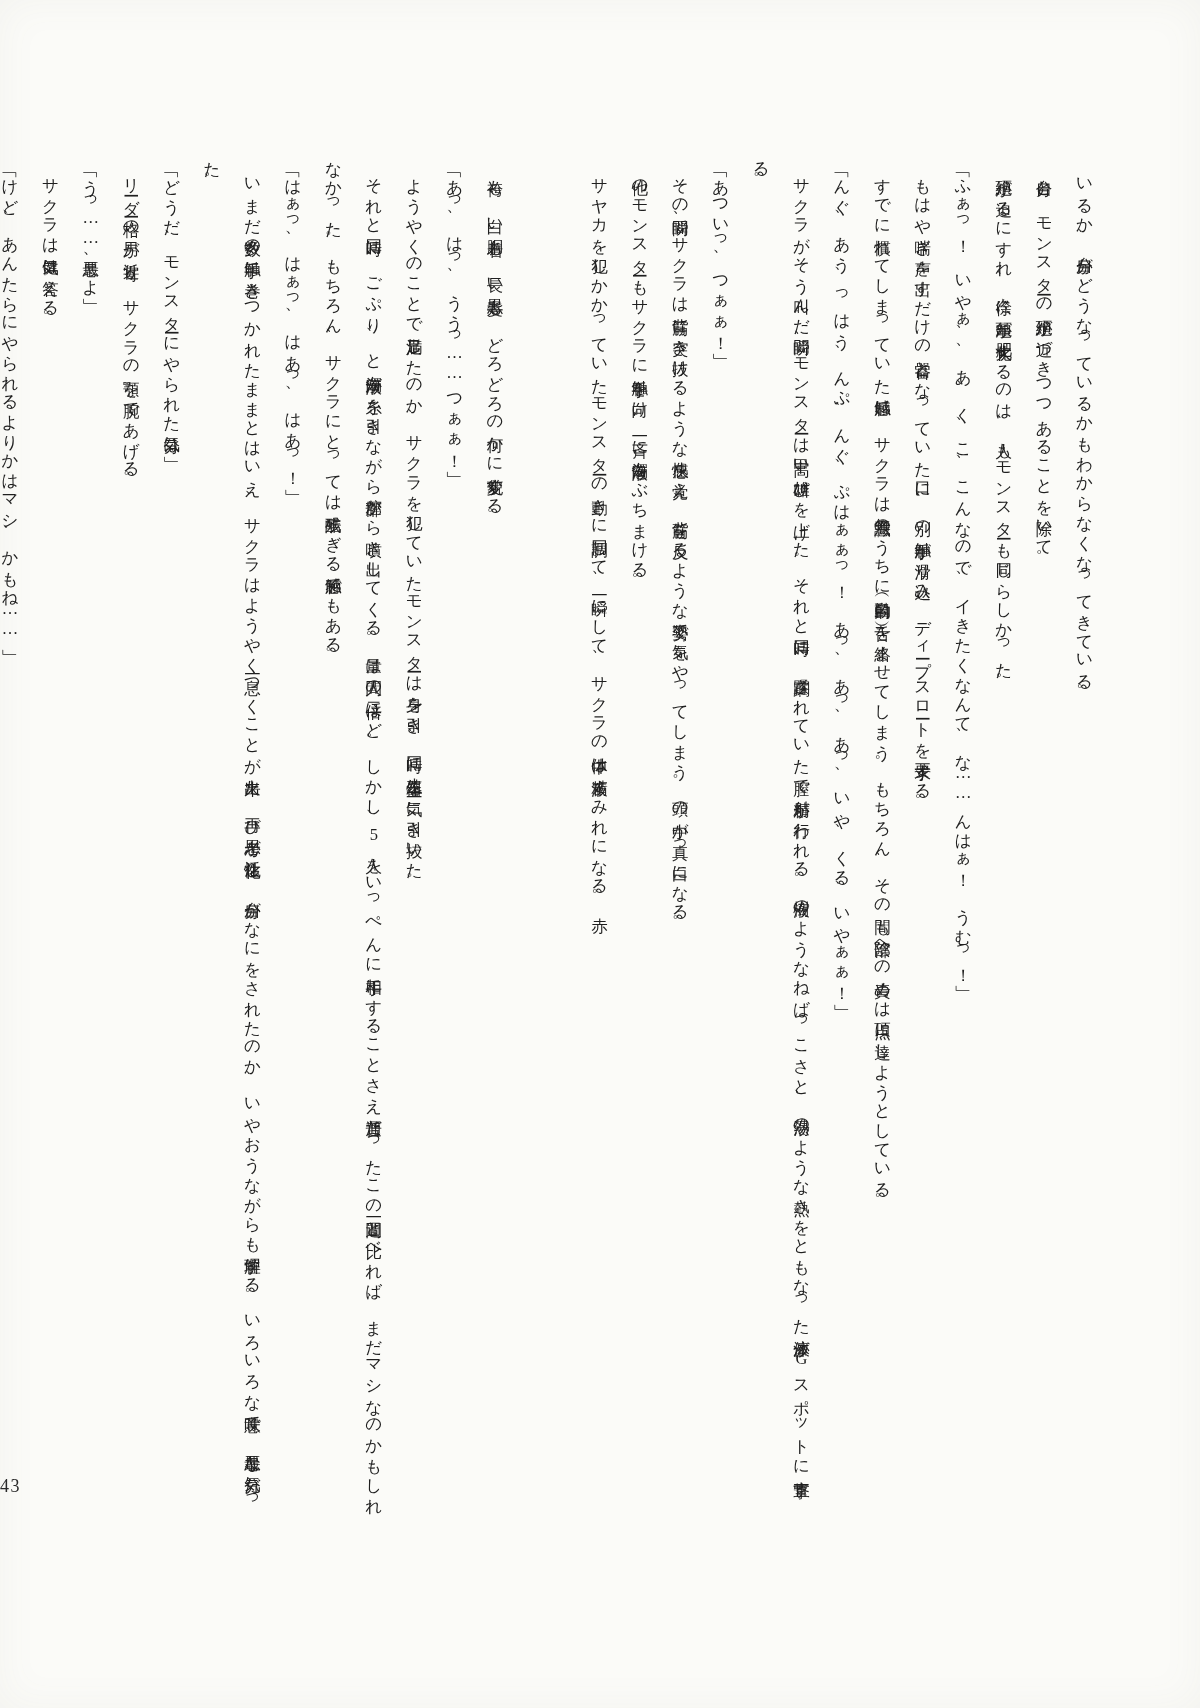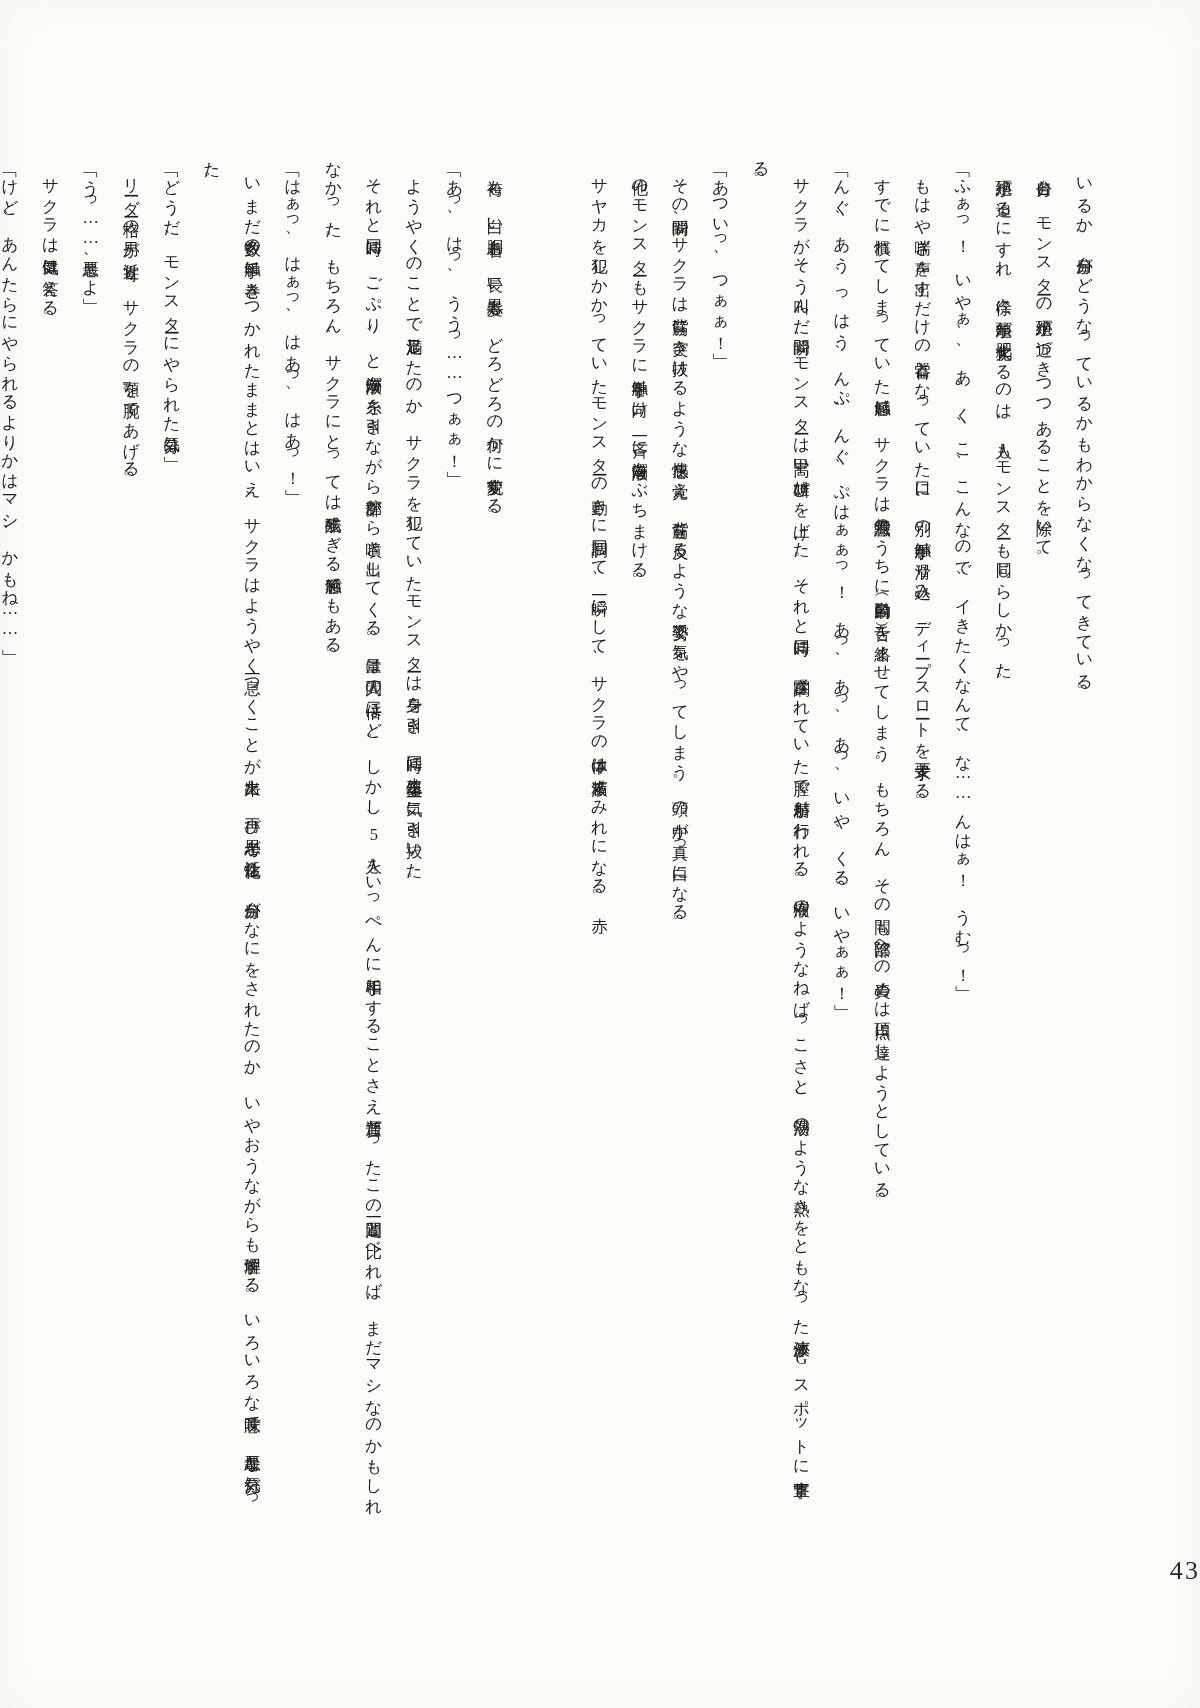--- a/index.html
+++ b/index.html
@@ -52,23 +52,23 @@
   .section-gap {
     display: block;
     height: 1px;
     margin-right: 64px;
   }
 
   .page-number {
     position: absolute;
     left: 0;
     right: 0;
-    top: 1556px;
-    text-align: right;
-    font-size: 26px;
+    top: 1476px;
+    text-align: left;
+    font-size: 18px;
     letter-spacing: 0.08em;
     color: #2a2a2a;
     font-family: "Liberation Serif", "DejaVu Serif", serif;
   }
 </style>
 </head>
 <body>
 
 <div class="page">
 

